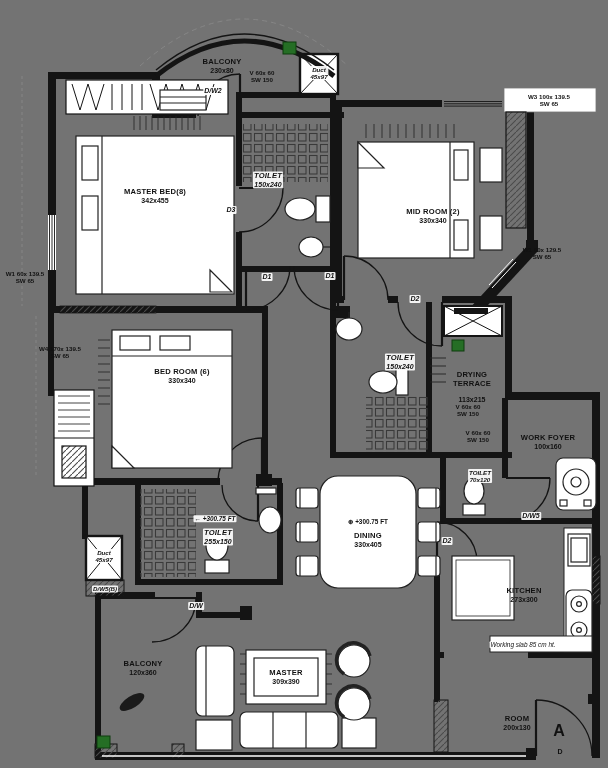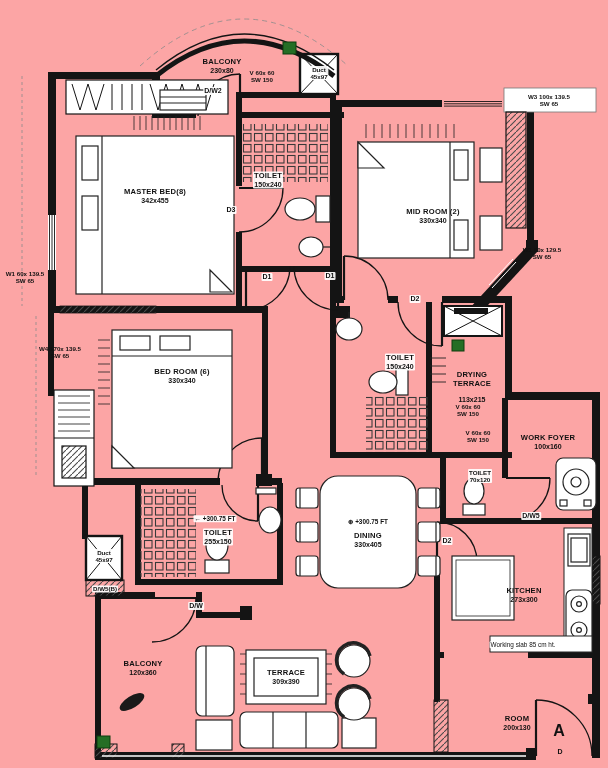--- a/index.html
+++ b/index.html
@@ -1,26 +1,26 @@
 <!DOCTYPE html>
 <html><head>
 <meta charset="utf-8">
 <style>
   html,body{margin:0;padding:0;background:#e8e8e8;}
-  .stage{position:relative;width:608px;height:768px;background:#fca5a5;overflow:hidden;
+  .stage{position:relative;width:608px;height:768px;background:#737373;overflow:hidden;
          font-family:"Liberation Sans", sans-serif;color:#111;}
   .stage svg{position:absolute;left:0;top:0;}
   .lbl{position:absolute;transform:translate(-50%,-50%);text-align:center;font-weight:bold;
        line-height:1.15;white-space:nowrap;color:#111;}
   .lbl span{display:block;}
   .room-name{font-size:7.6px;letter-spacing:.2px;}
   .room-dims{font-size:7px;}
   .tiny{font-size:6.2px;}
   .door{font-size:7px;}
-  .chip{background:rgba(255,255,255,.92);padding:0 1px;border-radius:1px;}
+  .chip{background:rgba(255,255,255,.92);padding:0 1px;border-radius:1px;font-style:italic;}
   .wrapped{white-space:normal;width:56px;}
   .big-a{font-size:16px;font-weight:bold;}
   .lvl{font-size:6.4px;}
 </style>
 </head>
 <body>
 
 <div class="stage">
 
 <svg width="608" height="768" viewBox="0 0 608 768">
@@ -562,21 +562,21 @@
 <div class="lbl" style="left:143px;top:668px">
   <span class="room-name">BALCONY</span>
   <span class="room-dims">120x360</span>
 </div>
 
 <div class="lbl chip door" style="left:196px;top:606px">
   <span>D/W</span>
 </div>
 
 <div class="lbl" style="left:286px;top:677px">
-  <span class="room-name">TERRACE</span>
+  <span class="room-name">MASTER</span>
   <span class="room-dims">309x390</span>
 </div>
 
 <div class="lbl" style="left:517px;top:723px">
   <span class="room-name">ROOM</span>
   <span class="room-dims">200x130</span>
 </div>
 
 <div class="lbl big-a" style="left:559px;top:731px">
   <span>A</span>

